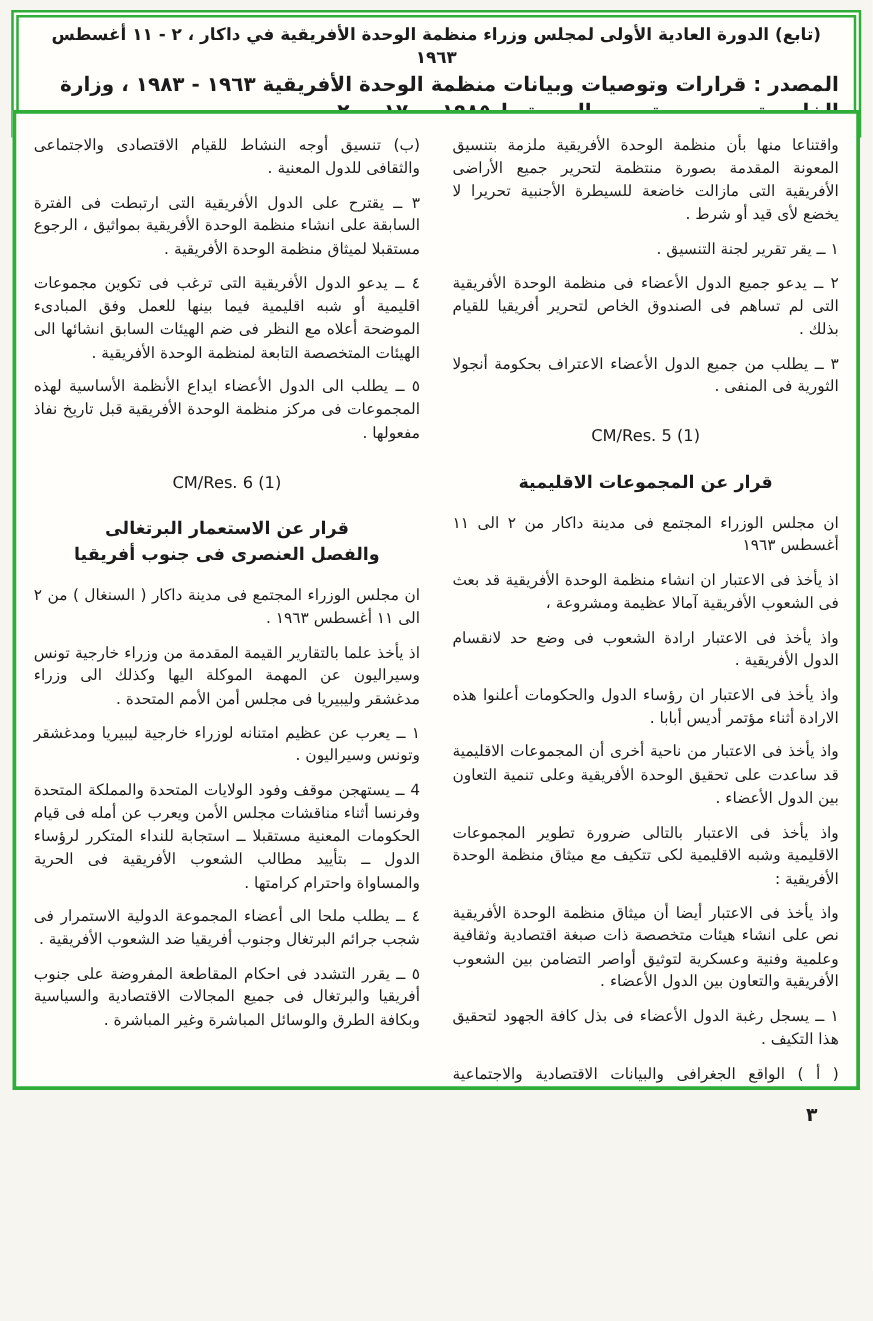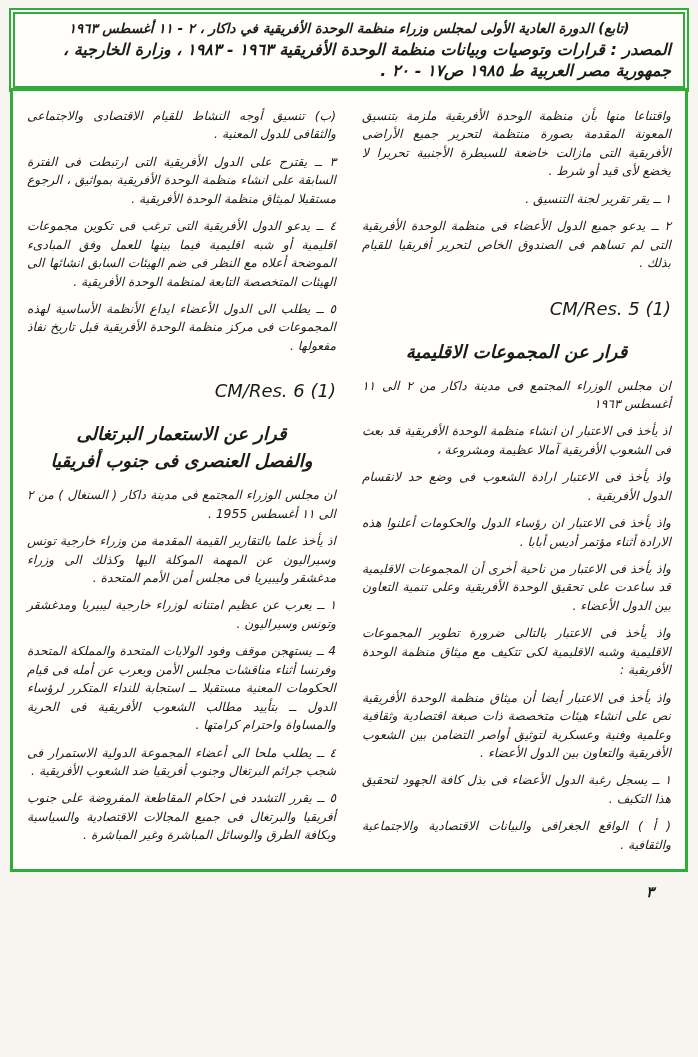--- a/index.html
+++ b/index.html
@@ -5,21 +5,21 @@
   * { margin: 0; padding: 0; box-sizing: border-box; }
   html, body { width: 698px; }
   body {
     width: 698px; height: 1057px;
     background: #f6f5ef;
     color: var(--ink, #1b1b1b);
     font-family: "DejaVu Sans", sans-serif;
     direction: rtl;
     overflow: hidden;
   }
-  .page { position: relative; width: 698px; height: 910px; font-style: italic; }
+  .page { position: relative; width: 698px; height: 910px; }
 
   .header-box {
     position: absolute; top: 8px; left: 9px; right: 9px;
     border: 6px double var(--accent-green, #2fad39);
     background: #fffefb;
     padding: 5px 12px 4px;
   }
   .header-title { text-align: center; font-weight: bold; font-size: 13.5px; line-height: 1.35; }
   .header-source { text-align: right; font-weight: bold; font-size: 16px; margin-top: 3px; line-height: 1.3; }
 
@@ -28,25 +28,25 @@
     border: 3px solid var(--accent-green, #2fad39);
     background: #fffefb;
     padding: 16px 14px 12px;
     display: flex;
     gap: 26px;
     overflow: hidden;
   }
   .column { flex: 1 1 0; font-size: 12.3px; line-height: 1.5; text-align: justify; }
   .para { margin: 0 0 9px; }
   .res-number {
-    direction: ltr; text-align: right;
+    direction: ltr; text-align: center;
     margin: 22px 0 16px;
-    font-size: 18px;
+    font-size: 13px;
   }
-  .res-title { font-size: 18px; font-weight: bold; text-align: center; margin: 0 0 12px; line-height: 1.5; }
+  .res-title { font-size: 14px; font-weight: bold; text-align: center; margin: 0 0 12px; line-height: 1.5; }
   .title-line { display: block; }
 
   .page-number {
     position: absolute; bottom: 9px; right: 44px;
     font-size: 15px; font-weight: bold;
   }
 </style>
 </head>
 <body>
 
@@ -56,20 +56,21 @@
     <div class="header-title">(تابع)  الدورة العادية الأولى لمجلس وزراء منظمة الوحدة الأفريقية في داكار ، ٢ - ١١ أغسطس ١٩٦٣</div>
     <div class="header-source">المصدر : قرارات وتوصيات وبيانات منظمة الوحدة الأفريقية ١٩٦٣ - ١٩٨٣ ، وزارة الخارجية ، جمهورية مصر العربية ط ١٩٨٥ ص١٧ - ٢٠ .</div>
   </header>
 
   <main class="content-box">
 
     <section class="column">
       <p class="para">واقتناعا منها بأن منظمة الوحدة الأفريقية ملزمة بتنسيق المعونة المقدمة بصورة منتظمة لتحرير جميع الأراضى الأفريقية التى مازالت خاضعة للسيطرة الأجنبية تحريرا لا يخضع لأى قيد أو شرط .</p>
       <p class="para">١ ــ يقر تقرير لجنة التنسيق .</p>
       <p class="para">٢ ــ يدعو جميع الدول الأعضاء فى منظمة الوحدة الأفريقية التى لم تساهم فى الصندوق الخاص لتحرير أفريقيا للقيام بذلك .</p>
+      <p class="para">٣ ــ يطلب من جميع الدول الأعضاء الاعتراف بحكومة أنجولا الثورية فى المنفى .</p>
 
       <p class="res-number" dir="ltr">CM/Res. 5 (1)</p>
       <h2 class="res-title">قرار عن المجموعات الاقليمية</h2>
 
       <p class="para">ان مجلس الوزراء المجتمع فى مدينة داكار من ٢ الى ١١ أغسطس ١٩٦٣</p>
       <p class="para">اذ يأخذ فى الاعتبار ان انشاء منظمة الوحدة الأفريقية قد بعث فى الشعوب الأفريقية آمالا عظيمة ومشروعة ،</p>
       <p class="para">واذ يأخذ فى الاعتبار ارادة الشعوب فى وضع حد لانقسام الدول الأفريقية .</p>
       <p class="para">واذ يأخذ فى الاعتبار ان رؤساء الدول والحكومات أعلنوا هذه الارادة أثناء مؤتمر أديس أبابا .</p>
       <p class="para">واذ يأخذ فى الاعتبار من ناحية أخرى أن المجموعات الاقليمية قد ساعدت على تحقيق الوحدة الأفريقية وعلى تنمية التعاون بين الدول الأعضاء .</p>
       <p class="para">واذ يأخذ فى الاعتبار بالتالى ضرورة تطوير المجموعات الاقليمية وشبه الاقليمية لكى تتكيف مع ميثاق منظمة الوحدة الأفريقية :</p>
@@ -83,21 +84,21 @@
       <p class="para">٣ ــ يقترح على الدول الأفريقية التى ارتبطت فى الفترة السابقة على انشاء منظمة الوحدة الأفريقية بمواثيق ، الرجوع مستقبلا لميثاق منظمة الوحدة الأفريقية .</p>
       <p class="para">٤ ــ يدعو الدول الأفريقية التى ترغب فى تكوين مجموعات اقليمية أو شبه اقليمية فيما بينها للعمل وفق المبادىء الموضحة أعلاه مع النظر فى ضم الهيئات السابق انشائها الى الهيئات المتخصصة التابعة لمنظمة الوحدة الأفريقية .</p>
       <p class="para">٥ ــ يطلب الى الدول الأعضاء ايداع الأنظمة الأساسية لهذه المجموعات فى مركز منظمة الوحدة الأفريقية قبل تاريخ نفاذ مفعولها .</p>
 
       <p class="res-number" dir="ltr">CM/Res. 6 (1)</p>
       <h2 class="res-title">
         <span class="title-line">قرار عن الاستعمار البرتغالى</span>
         <span class="title-line">والفصل العنصرى فى جنوب أفريقيا</span>
       </h2>
 
-      <p class="para">ان مجلس الوزراء المجتمع فى مدينة داكار ( السنغال ) من ٢ الى ١١ أغسطس 1955 .</p>
+      <p class="para">ان مجلس الوزراء المجتمع فى مدينة داكار ( السنغال ) من ٢ الى ١١ أغسطس ١٩٦٣ .</p>
       <p class="para">اذ يأخذ علما بالتقارير القيمة المقدمة من وزراء خارجية تونس وسيراليون عن المهمة الموكلة اليها وكذلك الى وزراء مدغشقر وليبيريا فى مجلس أمن الأمم المتحدة .</p>
       <p class="para">١ ــ يعرب عن عظيم امتنانه لوزراء خارجية ليبيريا ومدغشقر وتونس وسيراليون .</p>
       <p class="para">4 ــ يستهجن موقف وفود الولايات المتحدة والمملكة المتحدة وفرنسا أثناء مناقشات مجلس الأمن ويعرب عن أمله فى قيام الحكومات المعنية مستقبلا ــ استجابة للنداء المتكرر لرؤساء الدول ــ بتأييد مطالب الشعوب الأفريقية فى الحرية والمساواة واحترام كرامتها .</p>
       <p class="para">٤ ــ يطلب ملحا الى أعضاء المجموعة الدولية الاستمرار فى شجب جرائم البرتغال وجنوب أفريقيا ضد الشعوب الأفريقية .</p>
       <p class="para">٥ ــ يقرر التشدد فى احكام المقاطعة المفروضة على جنوب أفريقيا والبرتغال فى جميع المجالات الاقتصادية والسياسية وبكافة الطرق والوسائل المباشرة وغير المباشرة .</p>
     </section>
 
   </main>
 
   <div class="page-number">٣</div>

